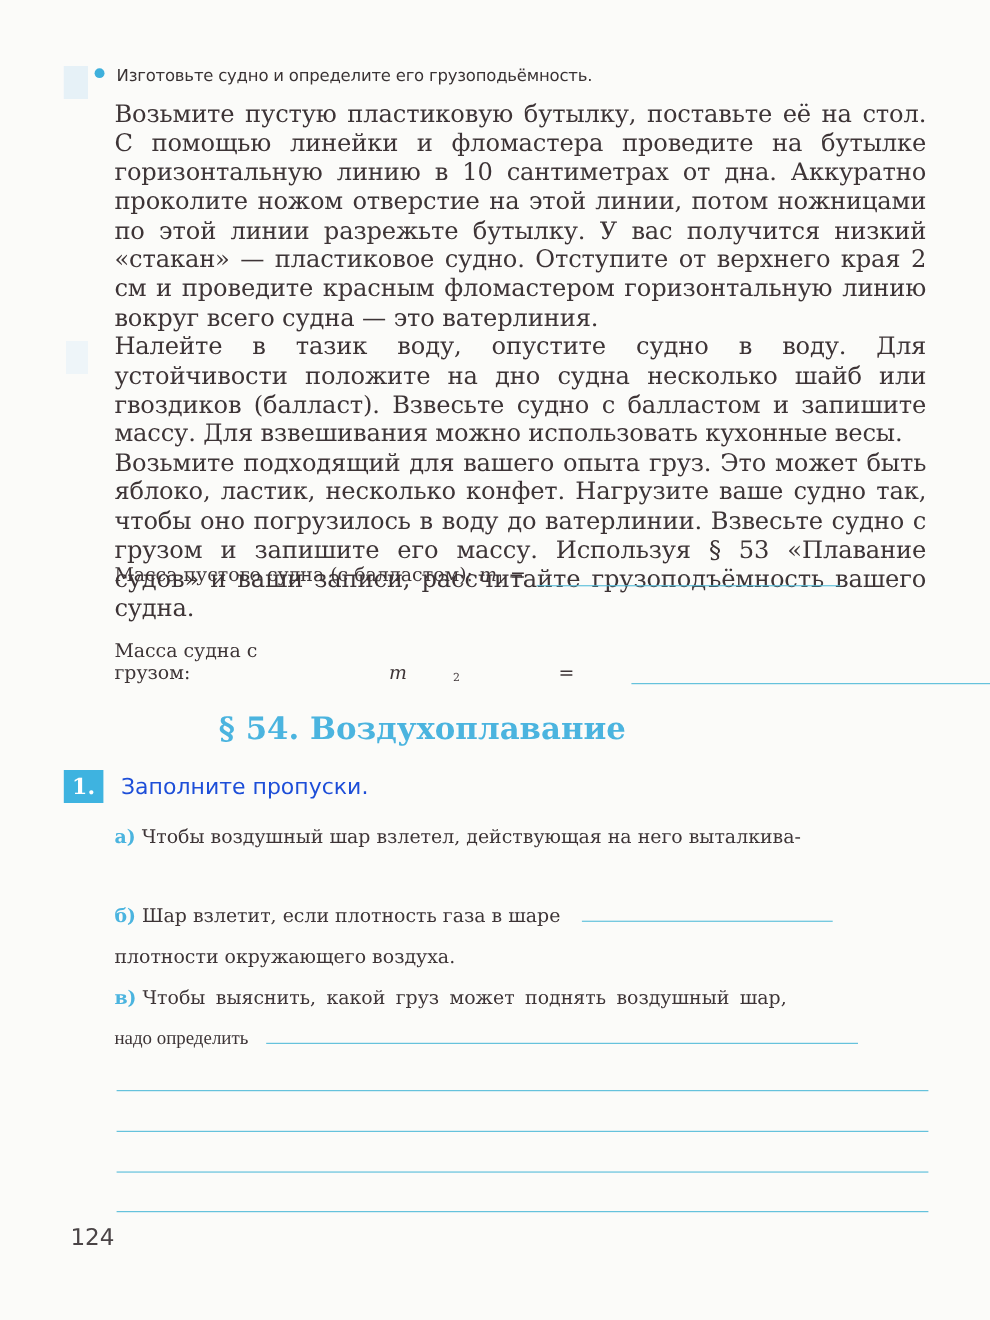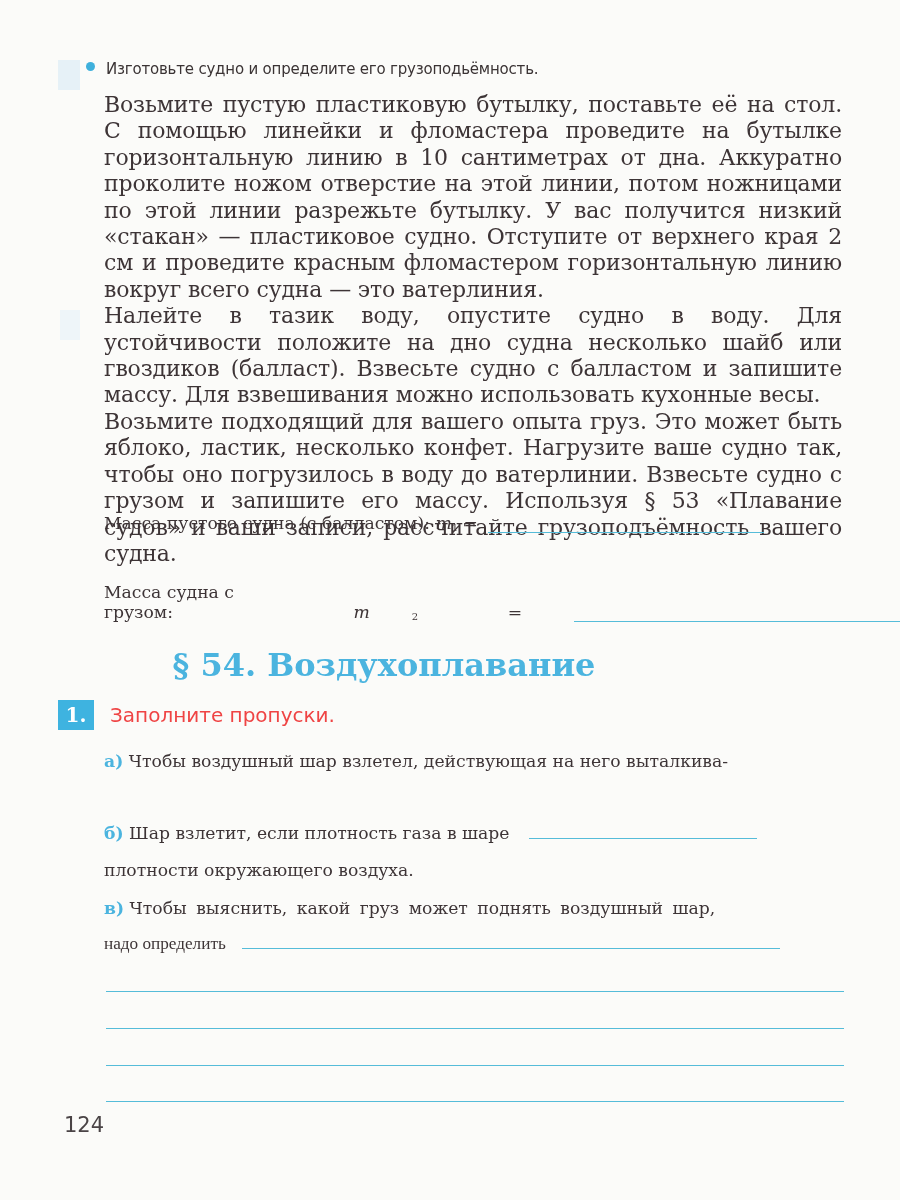--- a/index.html
+++ b/index.html
@@ -19,27 +19,27 @@
     position: absolute; left: 104px; top: 92px; width: 738px;
     font-size: 22px; line-height: 26.4px; text-align: justify; letter-spacing: -0.15px;
   }
   .body-text p { margin: 0; }
   .fill-row { position: absolute; left: 104px; font-size: 17.2px; display: flex; align-items: flex-end; }
   .fill-line { border-bottom: 1.5px solid #55bcd9; height: 1px; margin-left: 10px; }
   .m { font-style: italic; }
   sub { font-size: 10px; font-style: normal; }
   .section-title {
     position: absolute; left: 0; width: 768px; top: 646px; text-align: center;
-    font-family: "DejaVu Serif", serif; font-weight: bold; font-size: 32px; color: #4bb4df;
+    font-family: "DejaVu Serif", serif; font-weight: bold; font-size: 28px; color: #4bb4df;
   }
   .ex-num {
     position: absolute; left: 58px; top: 700px; width: 36px; height: 30px; background: #3eb3e0;
     color: #fff; font-family: "DejaVu Serif", serif; font-size: 20px; font-weight: bold; text-align: center; line-height: 30px;
   }
-  .ex-title { position: absolute; left: 110px; top: 703px; font-family: "DejaVu Sans", sans-serif; font-size: 20px; color: #ef4444; }
+  .ex-title { position: absolute; left: 110px; top: 703px; font-family: "DejaVu Sans", sans-serif; font-size: 20px; color: #1d4ed8; }
   .line-text { position: absolute; left: 104px; font-size: 17.2px; white-space: nowrap; }
   .letter { color: #4bb4df; font-weight: bold; }
   .blank { display: inline-block; border-bottom: 1.5px solid #55bcd9; vertical-align: baseline; }
   .rule { position: absolute; left: 106px; width: 738px; border-top: 1.5px solid #55bcd9; }
   .page-num { position: absolute; left: 64px; top: 1113px; font-family: "DejaVu Sans", sans-serif; font-size: 21px; color: #4a4446; }
 </style>
 </head>
 <body>
 
 <div class="page">

